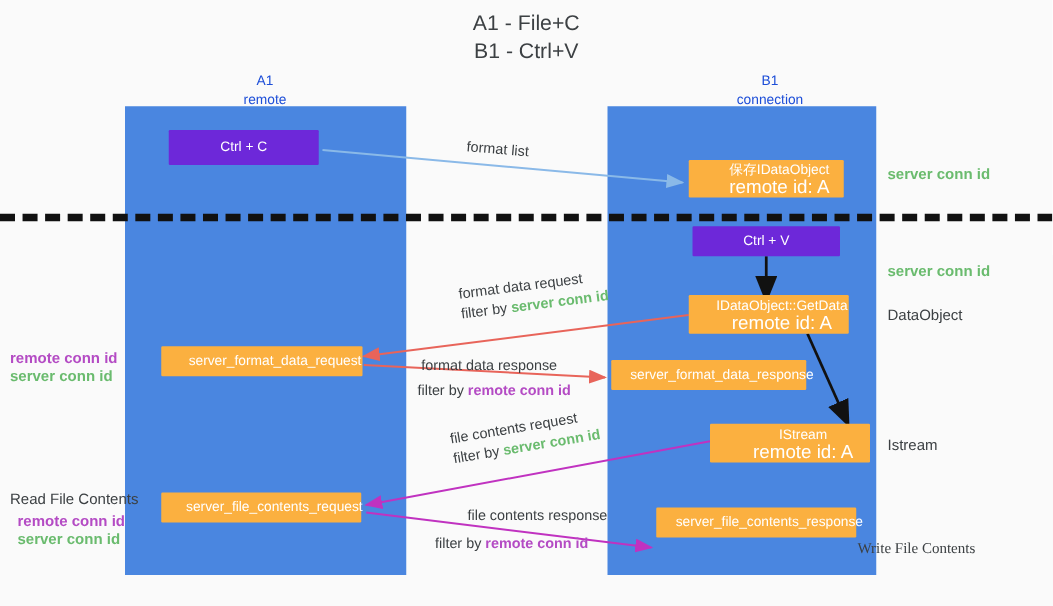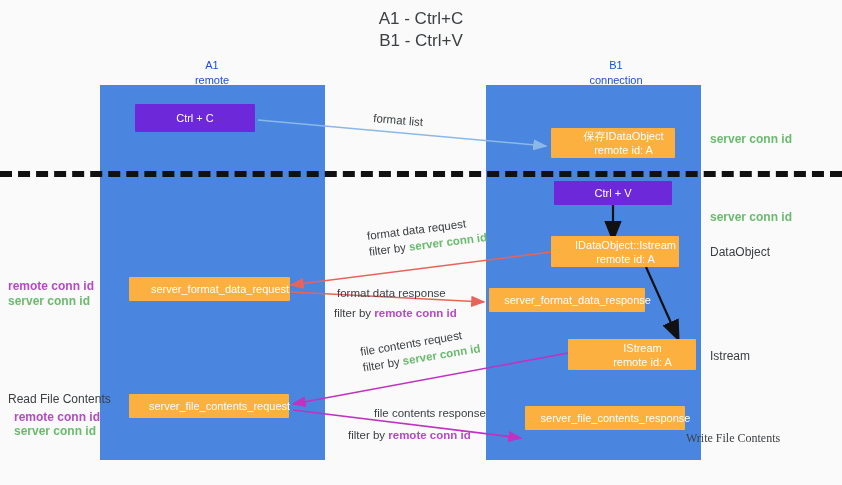--- a/index.html
+++ b/index.html
@@ -52,21 +52,21 @@
     align-items: center;
     justify-content: center;
     color: #ffffff;
     font-size: 11px;
     line-height: 14px;
     text-align: center;
     border-radius: 1px;
   }
   .node.orange { background: #fbb040; padding-left: 21px; }
   .node.green  { background: #6d28d9; }
-  .node .l2 { font-size: 11px; }
+  .node .l2 { font-size: 15px; }
 
   .side-label {
     position: absolute;
     font-size: 12px;
     line-height: 15px;
     color: #3c4043;
     white-space: nowrap;
   }
   .conn-green  { color: #6abb6e; font-weight: bold; }
   .conn-purple { color: #b44bc4; font-weight: bold; }
@@ -94,21 +94,21 @@
     left: 0; top: 0;
     width: 842px; height: 485px;
     pointer-events: none;
   }
 </style>
 </head>
 <body>
 
 <div id="canvas">
 
-  <div class="title" id="title-line1">A1 - Ctrl+C</div>
+  <div class="title" id="title-line1">A1 - File+C</div>
   <div class="title" id="title-line2">B1 - Ctrl+V</div>
 
   <div class="col-header" style="left:132px; top:58px;">
     <span class="ch-name">A1</span>
     <span class="ch-sub">remote</span>
   </div>
   <div class="col-header" style="left:536px; top:58px;">
     <span class="ch-name">B1</span>
     <span class="ch-sub">connection</span>
   </div>
@@ -156,21 +156,21 @@
   <div class="node orange" style="left:551px; top:128px; width:124px; height:30px;">
     <span>保存IDataObject</span>
     <span class="l2">remote id: A</span>
   </div>
 
   <div class="node green" style="left:554px; top:181px; width:118px; height:24px;">
     <span>Ctrl + V</span>
   </div>
 
   <div class="node orange" style="left:551px; top:236px; width:128px; height:31px;">
-    <span>IDataObject::Istream</span>
+    <span>IDataObject::GetData</span>
     <span class="l2">remote id: A</span>
   </div>
 
   <div class="node orange" style="left:568px; top:339px; width:128px; height:31px;">
     <span>IStream</span>
     <span class="l2">remote id: A</span>
   </div>
 
   <div class="node orange" style="left:129px; top:277px; width:161px; height:24px;">
     <span>server_format_data_request</span>

